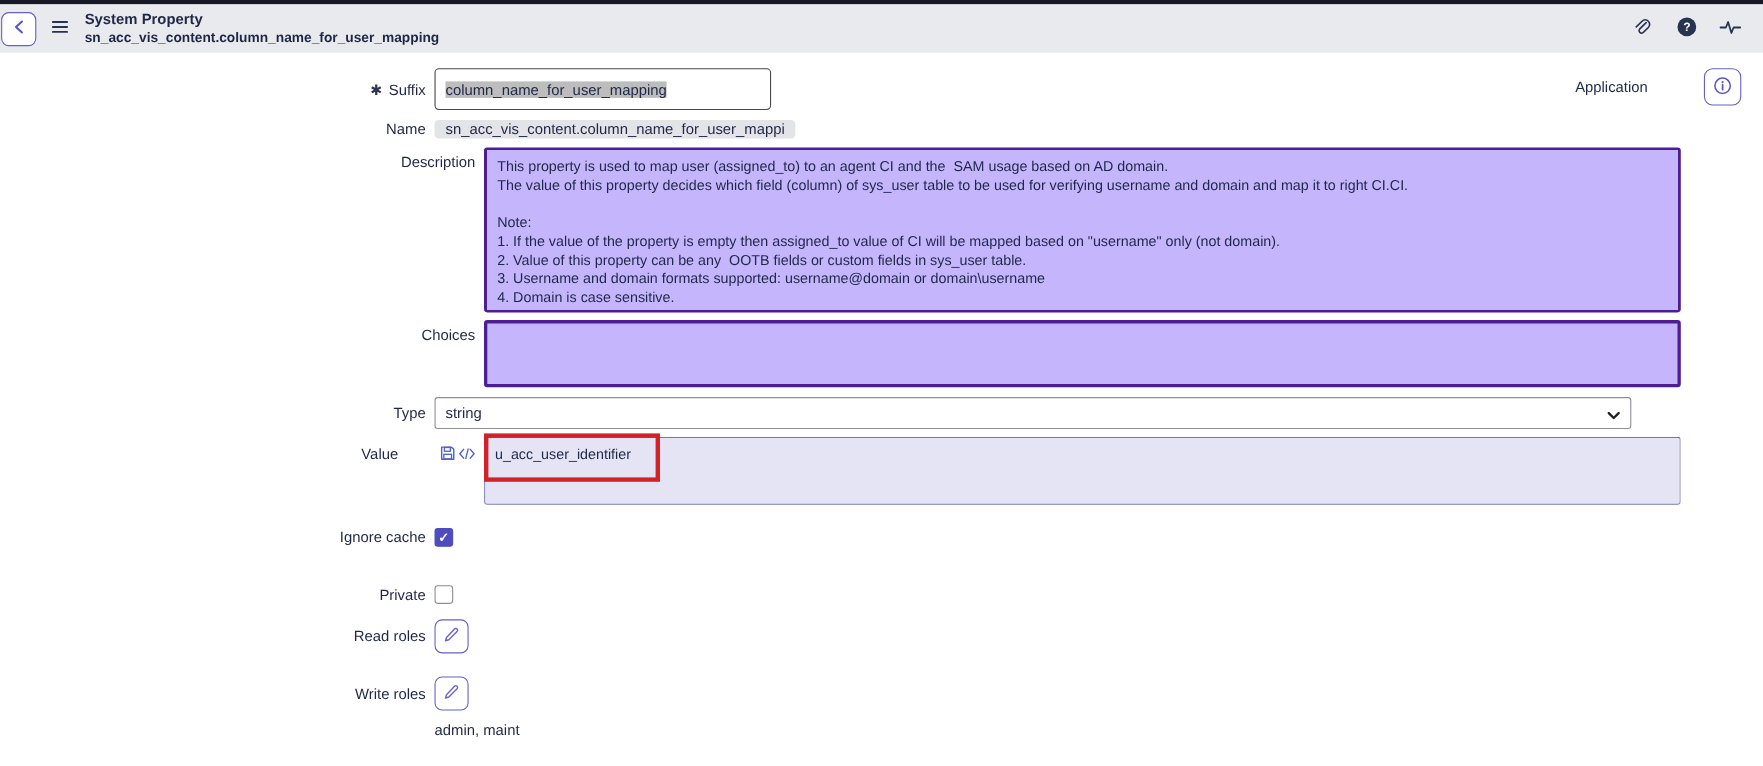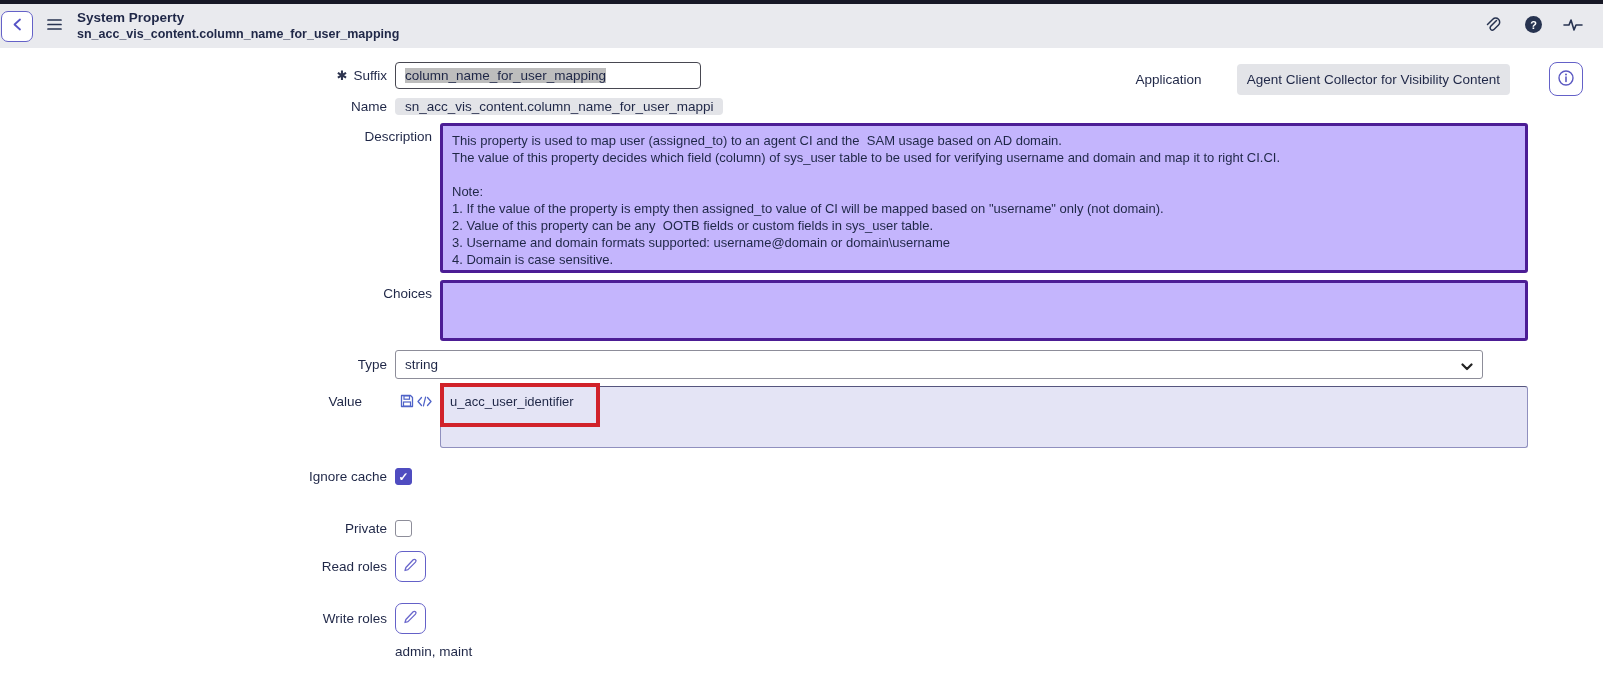--- a/index.html
+++ b/index.html
@@ -20,21 +20,21 @@
   .form { padding-top:14px; position:relative; }
   .row { display:flex; align-items:center; padding-left:0; position:relative; }
   .label-col { width:395px; flex:0 0 395px; text-align:right; padding-right:8px; font-size:13.5px; color:#1f2747; display:flex; align-items:center; justify-content:flex-end; gap:4px; }
   .label-col.top { align-items:flex-start; padding-top:6px;margin-left:45px; }
 
   .mb9{margin-bottom:9px;} .mb8{margin-bottom:8px;} .mb7{margin-bottom:7px;}
   .mb16{margin-bottom:16px;} .mb22{margin-bottom:35px;} .mb14{margin-bottom:14px;} .mb21{margin-bottom:21px;}
 
   .req-mark { font-size:13px; color:#2e3550; margin-right:2px; }
 
-  .textbox { height:27px; border:1px solid #474751; border-radius:4px; background:#fff; display:flex; align-items:center; padding:0 9px; font-size:13.5px; cursor:text; }
+  .textbox { height:38px; border:1px solid #474751; border-radius:4px; background:#fff; display:flex; align-items:center; padding:0 9px; font-size:13.5px; cursor:text; }
   .suffix-box { width:306px; }
   .sel { background:#bdbdbd; }
 
   .readonly-field { height:17px; background:#e3e4e8; border-radius:4px; display:inline-flex; align-items:center; padding:0 10px; font-size:13.5px; color:#1f2747; }
 
   .app-group { position:absolute; right:20px; top:0; display:flex; align-items:center;gap:23px; }
   .app-label { font-size:13.5px; margin-right:12px; }
   .app-field { height:31px; }
   .info-btn { width:34px; height:34px; margin-left:16px; background:#fff; border:1px solid #6461c8; border-radius:8px; display:flex; align-items:center; justify-content:center; cursor:pointer; }
 
@@ -118,21 +118,20 @@
   <div class="row mb9">
     <div class="label-col">
       <span class="req-mark">✱</span>
       <span>Suffix</span>
     </div>
     <div class="textbox suffix-box">
       <span class="sel">column_name_for_user_mapping</span>
     </div>
     <div class="app-group">
       <span class="app-label">Application</span>
-      <span class="readonly-field app-field">Agent Client Collector for Visibility Content</span>
       <button class="info-btn">
         <span>
           <svg width="16" height="16" viewBox="0 0 16 16">
               <circle cx="8" cy="8" r="7" fill="none" stroke="#5b59c2" stroke-width="1.4"></circle>
               <circle cx="8" cy="4.6" r="1" fill="#5b59c2"></circle>
               <line x1="8" y1="7" x2="8" y2="11.5" stroke="#5b59c2" stroke-width="1.6" stroke-linecap="round"></line>
             </svg>
         </span>
       </button>
     </div>

